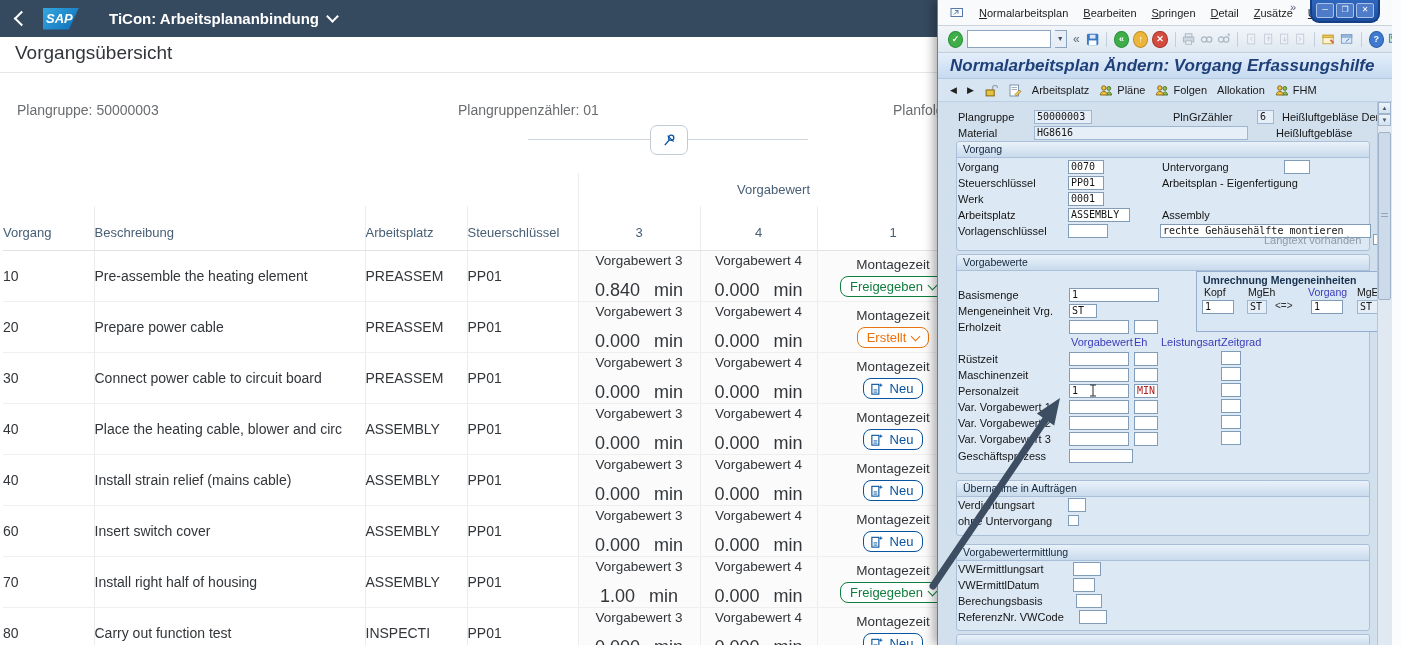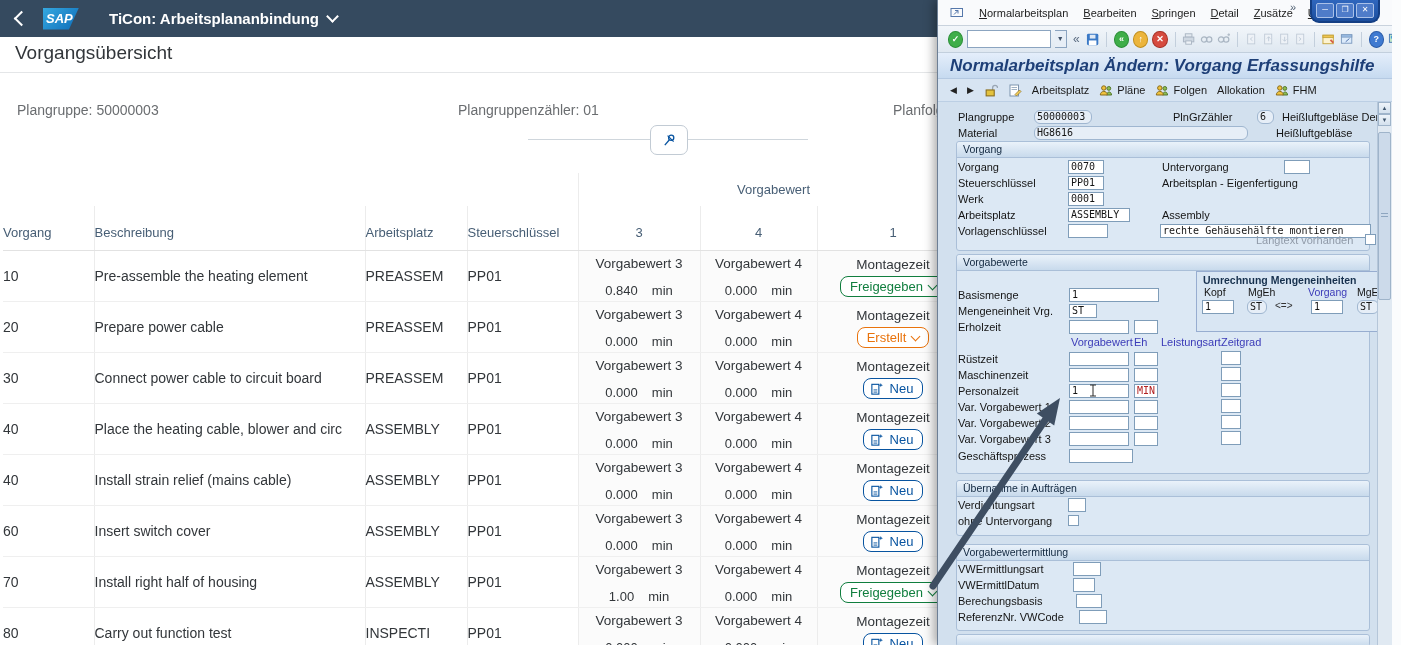--- a/index.html
+++ b/index.html
@@ -28,21 +28,21 @@
   .optable th,.optable td{border-right:1px solid #ececec;padding:0;vertical-align:middle;}
   .optable thead th{font-weight:normal;color:#475e75;font-size:13px;border-bottom:1px solid #e2e2e2;}
   .optable thead tr:first-child th{height:33px;border-bottom:none;}
   .optable thead tr:last-child th{height:34px;vertical-align:bottom;padding-bottom:10px;}
   .optable tbody td{height:50px;border-bottom:1px solid #efefef;}
   .th-left{text-align:left;padding-left:10px;}
   .td-left{text-align:left;padding-left:10px;}
   .pad20{padding-left:21px;}
   .valcol{background:#fbfbfb;text-align:center;}
   .vl{font-size:13.5px;color:#32363a;margin-top:2px;}
-  .vv{margin-top:12px;font-size:13px;}
+  .vv{margin-top:12px;font-size:18px;}
   .vu{margin-left:14px;}
   .statusbox{display:inline-flex;align-items:center;gap:6px;border-radius:8px;
          padding:2px 9px;font-size:13px;margin-top:4px;background:#fff;}
   .st-released{border:1px solid #107e3e;color:#107e3e;}
   .st-created{border:1px solid #e9730c;color:#e9730c;}
   .st-new{border:1px solid #0854a0;color:#0854a0;padding-left:6px;}
   .chev-dn{width:6px;height:6px;border-right:1.4px solid currentColor;border-bottom:1.4px solid currentColor;
          transform:rotate(45deg);margin-top:-3px;}
   
   .gui{position:absolute;left:937px;top:0;width:464px;height:645px;background:#d3e1ef;
@@ -76,21 +76,21 @@
   .content-bg{position:absolute;left:0;top:102px;right:0;bottom:0;background:#d2e0ee;}
   .sec{position:absolute;left:18px;width:414px;border:1px solid #aabfd8;background:#dce8f4;border-radius:3px;box-sizing:border-box;}
   .sec-bar{height:14px;background:linear-gradient(#eaf2fa,#c8daec);border-bottom:1px solid #aabfd8;
        font-size:10.5px;color:#10263e;padding:1px 0 0 6px;border-radius:3px 3px 0 0;}
   .cr{position:absolute;left:20px;display:flex;align-items:center;height:15px;white-space:nowrap;}
   .lab{display:inline-block;font-size:11px;color:#141414;}
   .lab-muted{color:#909aa8;}
   .fld{height:14px;border:1px solid #7f9db9;background:#fff;box-sizing:border-box;
        font-family:"DejaVu Sans Mono",monospace;font-size:10px;line-height:12px;padding:0 2px;
        display:inline-block;overflow:hidden;}
-  .ro{background:#e6eef7;border-color:#9fb6d0;border-radius:6px;}
+  .ro{background:#e6eef7;border-color:#9fb6d0;}
   .cb{width:11px;height:11px;border:1px solid #7f9db9;background:#fff;display:inline-block;box-sizing:border-box;}
   .bluehead{color:#3b3bb8;}
   .redval{color:#b22222;}
   .at{position:absolute;top:0;}
   .umbox{position:absolute;left:258px;top:271px;width:192px;height:61px;border:1px solid #97add0;background:#d9e6f3;box-sizing:border-box;}
   .umtitle{font-size:10.5px;font-weight:bold;color:#16304d;padding:2px 0 0 6px;}
   .scroll{position:absolute;right:10px;top:102px;bottom:0;width:14px;background:#e0e9f2;border-left:1px solid #b5c6d9;}
   .sbtn{width:13px;height:12px;background:linear-gradient(#eef4fa,#d4e1ee);border:1px solid #9fb4ca;
        box-sizing:border-box;font-size:6px;color:#40566e;text-align:center;line-height:10px;}
   .sthumb{position:absolute;left:0;top:30px;width:13px;height:168px;background:#ccdaea;border:1px solid #9fb4ca;
@@ -521,21 +521,21 @@
     <div class="cr" style="top:207px;">
       <span class="lab" style="width:110px;">Arbeitsplatz</span>
       <span class="fld" style="width:62px;">ASSEMBLY</span>
       <span class="lab" style="margin-left:32px;">Assembly</span>
     </div>
     <div class="cr" style="top:223px;">
       <span class="lab" style="width:110px;">Vorlagenschlüssel</span>
       <span class="fld" style="width:40px;"></span>
       <span class="fld" style="margin-left:52px;width:211px;">rechte Gehäusehälfte montieren</span>
     </div>
-    <div class="cr" style="top:232px;">
+    <div class="cr" style="top:232px;padding-left:8px;">
       <span class="lab lab-muted" style="margin-left:298px;">Langtext vorhanden</span>
       <span class="cb" style="margin-left:12px;"></span>
     </div>
 
     <div class="sec" style="top:254px;height:220px;">
       <div class="sec-bar">Vorgabewerte</div>
     </div>
 
     <div class="umbox">
       <div class="umtitle">Umrechnung Mengeneinheiten</div>

